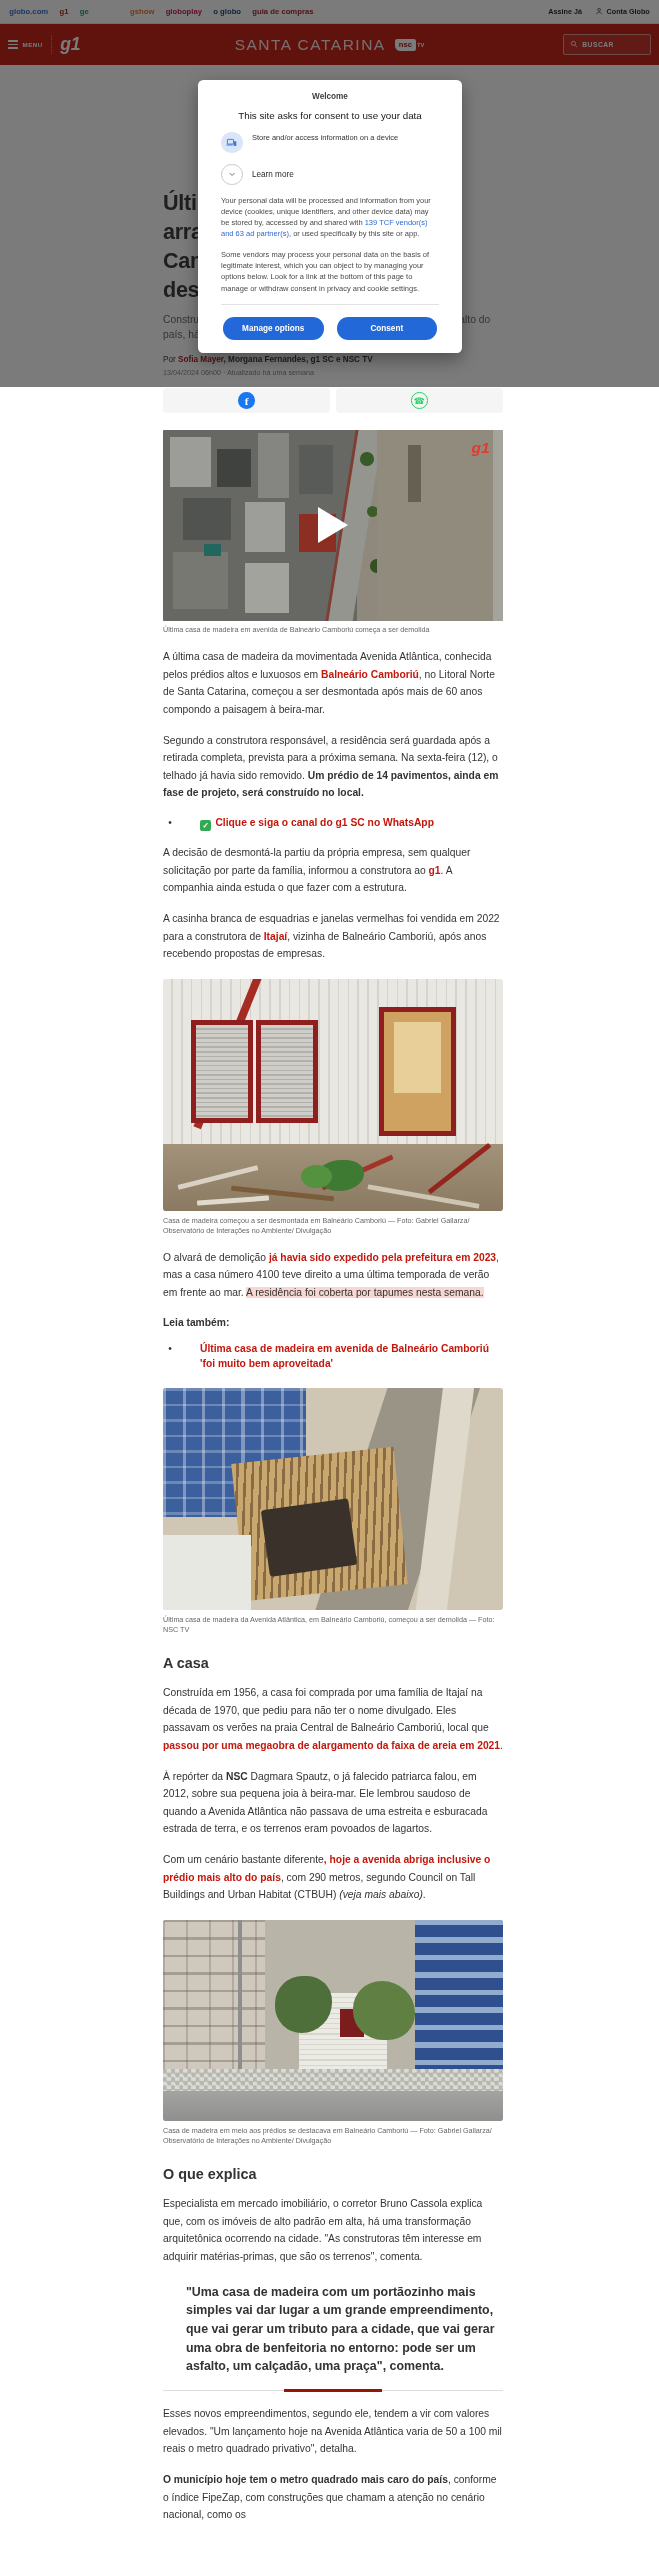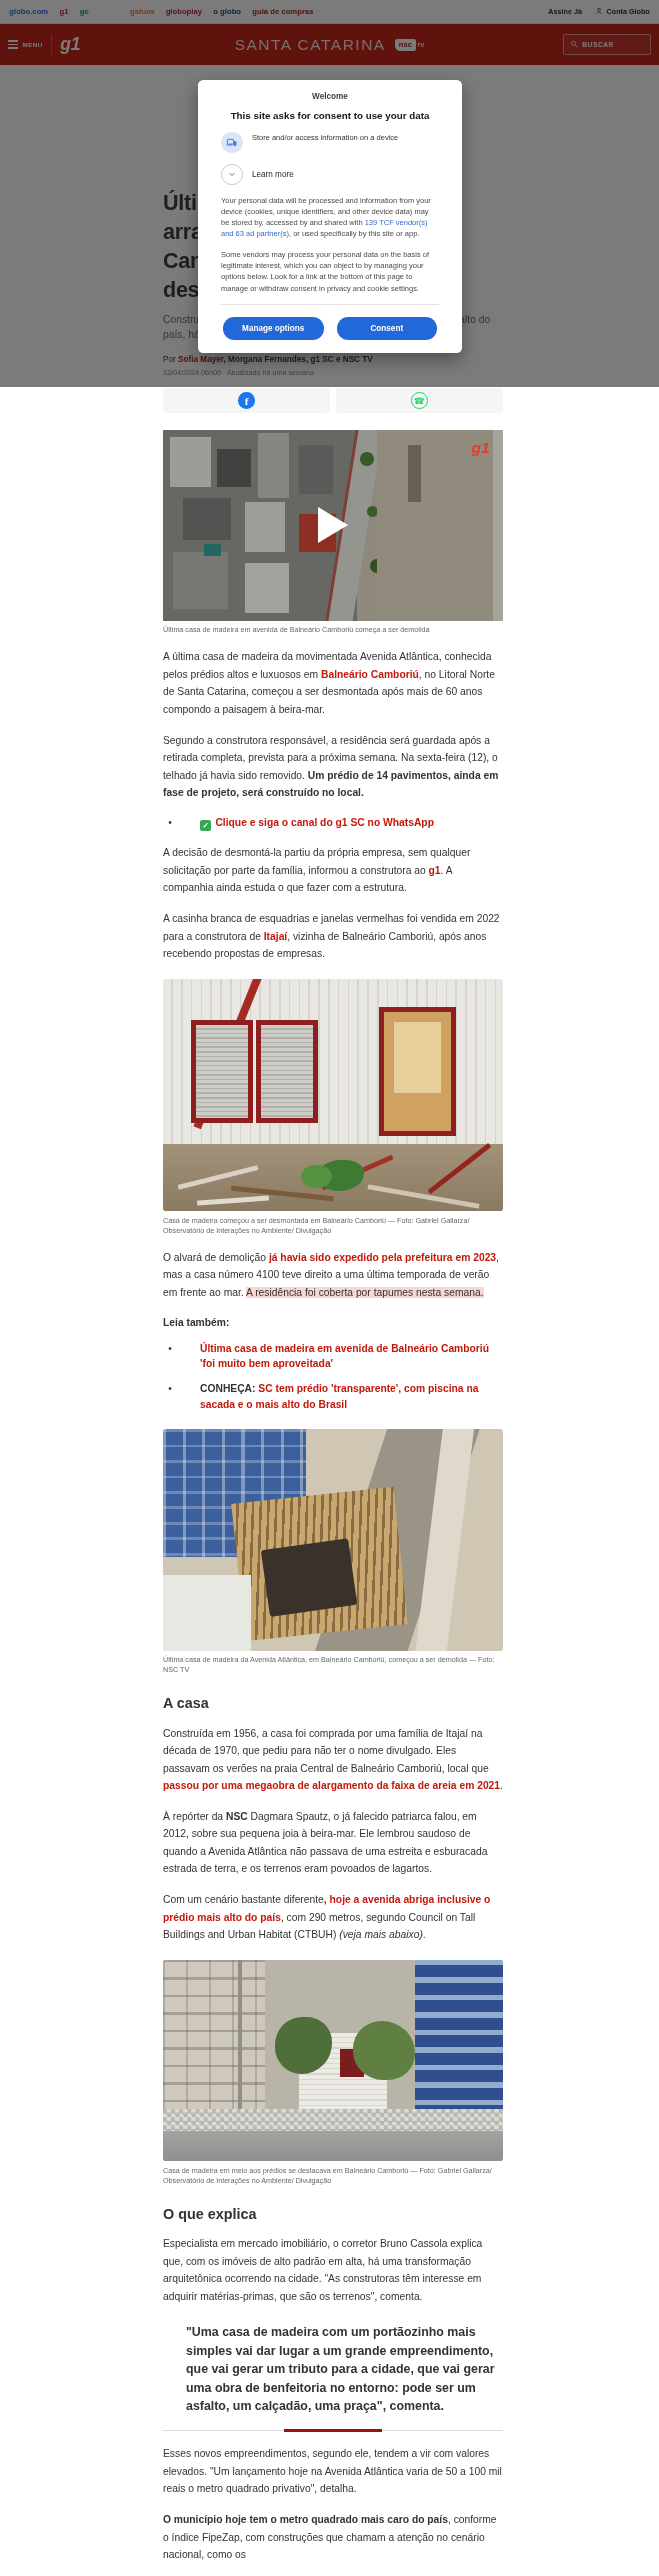--- a/index.html
+++ b/index.html
@@ -127,21 +127,21 @@
   h2.sec { font-size:14.4px; margin-top:20.6px; color:#333; }
   blockquote.quote { font-size:12.4px; font-weight:bold; line-height:1.5; color:#333; margin-top:17.5px; padding-left:23px; }
   .qdivider { position:relative; height:2.6px; margin:13.4px 0 3.1px 0; }
   .qdivider .line { position:absolute; left:0; right:0; top:1px; border-top:0.5px solid #ddd; }
   .qdivider .redseg { position:absolute; left:50%; transform:translateX(-50%); top:0; width:98px; height:2.6px; background:#9a130b; }
   
   .dim { position:absolute; left:0; top:0; width:100%; height:387px; background:rgba(15,15,15,.55); z-index:40; }
   .modal { position:absolute; left:198px; top:80px; width:264px; background:#fff; border-radius:5.2px; z-index:50;
     box-shadow:0 6.2px 17.5px rgba(0,0,0,.35); padding:12.4px 0 13.4px 0; }
   .modal .welcome { text-align:center; font-size:8.2px; font-weight:bold; color:#3d3d3d; }
-  .modal .mtitle { text-align:center; font-size:9.8px; font-weight:bold; color:#161616; margin:8.2px 18.5px 11.3px 18.5px; }
+  .modal .mtitle { text-align:center; font-size:9.8px; font-weight:normal; color:#161616; margin:8.2px 18.5px 11.3px 18.5px; }
   .mitem { display:flex; gap:9.3px; align-items:flex-start; padding:0 23px; margin-top:9.3px; }
   .mic { flex:0 0 21.6px; width:21.6px; height:21.6px; border-radius:50%; background:#d9e5f8; display:flex; align-items:center; justify-content:center; }
   .mitem .txt { font-size:7.5px; line-height:1.45; color:#333; padding-top:1px; }
   .learn { display:flex; gap:9.3px; align-items:center; padding:0 23px; margin-top:10.3px; cursor:pointer; }
   .lic { flex:0 0 21.6px; width:21.6px; height:21.6px; border-radius:50%; border:0.5px solid #c9c9c9; display:flex; align-items:center; justify-content:center; }
   .learn .txt { font-size:8.2px; color:#2b2b2b; }
   .mpar { font-size:7.5px; line-height:1.5; color:#4a4a4a; padding:0 23px; margin-top:9.3px; }
   .mlink { color:#2b6bd4; cursor:pointer; }
   .mhr { border-top:0.5px solid #e2e2e2; margin:10.3px 23px 0 23px; }
   .mbtns { display:flex; gap:13px; padding:0 25px; margin-top:11.3px; }
@@ -278,21 +278,20 @@
         </div>
     </div>
     <figcaption>Casa de madeira começou a ser desmontada em Balneário Camboriú — Foto: Gabriel Gallarza/ Observatório de Interações no Ambiente/ Divulgação</figcaption>
   </figure>
 
   <p class="body"><span>O alvará de demolição </span><span class="r-redbold">já havia sido expedido pela prefeitura em 2023</span><span>, mas a casa número 4100 teve direito a uma última temporada de verão em frente ao mar. </span><span class="r-hl">A residência foi coberta por tapumes nesta semana.</span></p>
 
   <p class="leia">Leia também:</p>
   <ul class="linklist">
     <li><span class="r-redbold">Última casa de madeira em avenida de Balneário Camboriú 'foi muito bem aproveitada'</span></li>
-    <li><span class="r-bold" style="color: rgb(51, 51, 51);">CONHEÇA: </span><span class="r-redbold">SC tem prédio 'transparente', com piscina na sacada e o mais alto do Brasil</span></li>
   </ul>
 
   <figure>
     <div class="art i3-art">
       <div class="i3-shadow"></div>
       <div class="i3-blue"></div>
       <div class="i3-walk"></div>
       <div class="i3-roof"></div>
       <div class="i3-dark"></div>
       <div class="i3-white"></div>

